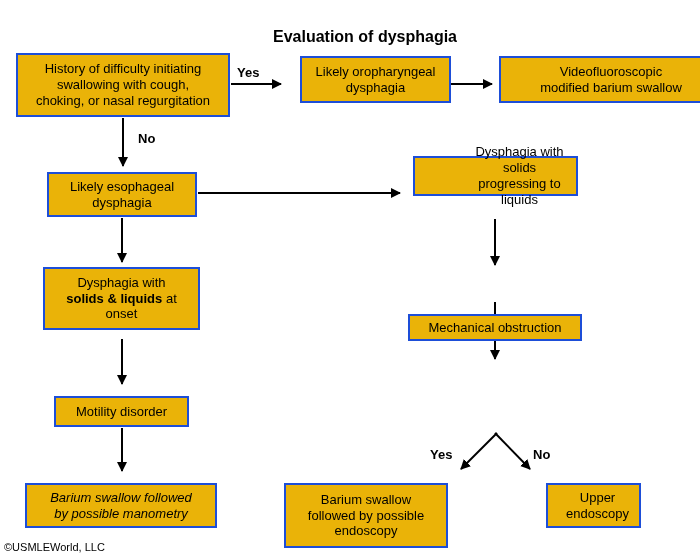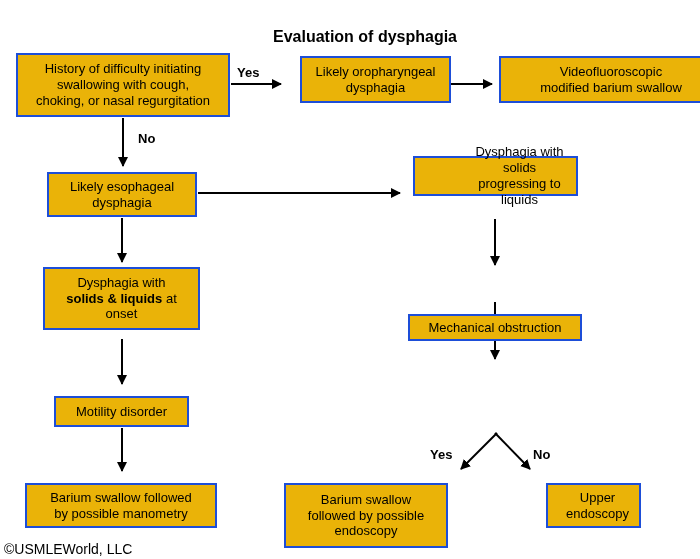--- a/index.html
+++ b/index.html
@@ -12,21 +12,21 @@
     position:absolute;top:11px;left:365px;transform:translateX(-50%);
     font-size:16px;font-weight:bold;white-space:nowrap;margin-top:17px;
   }
   .box{
     position:absolute;box-sizing:border-box;border:2px solid #1d4ed8;background:#eab308;
     display:flex;flex-direction:column;align-items:center;justify-content:center;
     text-align:center;font-size:13px;line-height:1.22;
   }
   .ml{white-space:pre-line;}
   .lbl{position:absolute;font-size:13px;font-weight:bold;white-space:nowrap;}
-  .copyright{position:absolute;left:4px;top:541px;font-size:14px;text-align:right;}
+  .copyright{position:absolute;left:4px;top:541px;font-size:11px;text-align:right;}
   .b{font-weight:bold;}
 </style>
 </head>
 <body>
 
 <div class="canvas">
 
   <svg class="arrows" width="700" height="559" viewBox="0 0 700 559">
     <defs>
       <marker id="ah" markerUnits="userSpaceOnUse" markerWidth="12" markerHeight="12" refX="9" refY="5" orient="auto">
@@ -70,21 +70,21 @@
       <span>Dysphagia with</span>
       <span><span class="b">solids &amp; liquids</span><span> at</span></span>
       <span>onset</span>
     </div>
 
   <div class="box ml" style="left:408px;top:274px;width:174px;height:27px;margin-top:40px;">Mechanical obstruction</div>
 
   <div class="box ml" style="left:54px;top:396px;width:135px;height:31px;">Motility disorder</div>
 
 
-  <div class="box ml" style="left:25px;top:483px;width:192px;height:45px;">Barium swallow followed
+  <div class="box ml" style="left:25px;top:483px;width:192px;height:45px;font-style:italic;">Barium swallow followed
 by possible manometry</div>
 
   <div class="box ml" style="left:284px;top:483px;width:164px;height:65px;">Barium swallow
 followed by possible
 endoscopy</div>
 
   <div class="box ml" style="left:546px;top:483px;width:95px;height:45px;padding-left:8px;">Upper
 endoscopy</div>
 
   <div class="lbl" style="left:237px;top:65px;">Yes</div>

